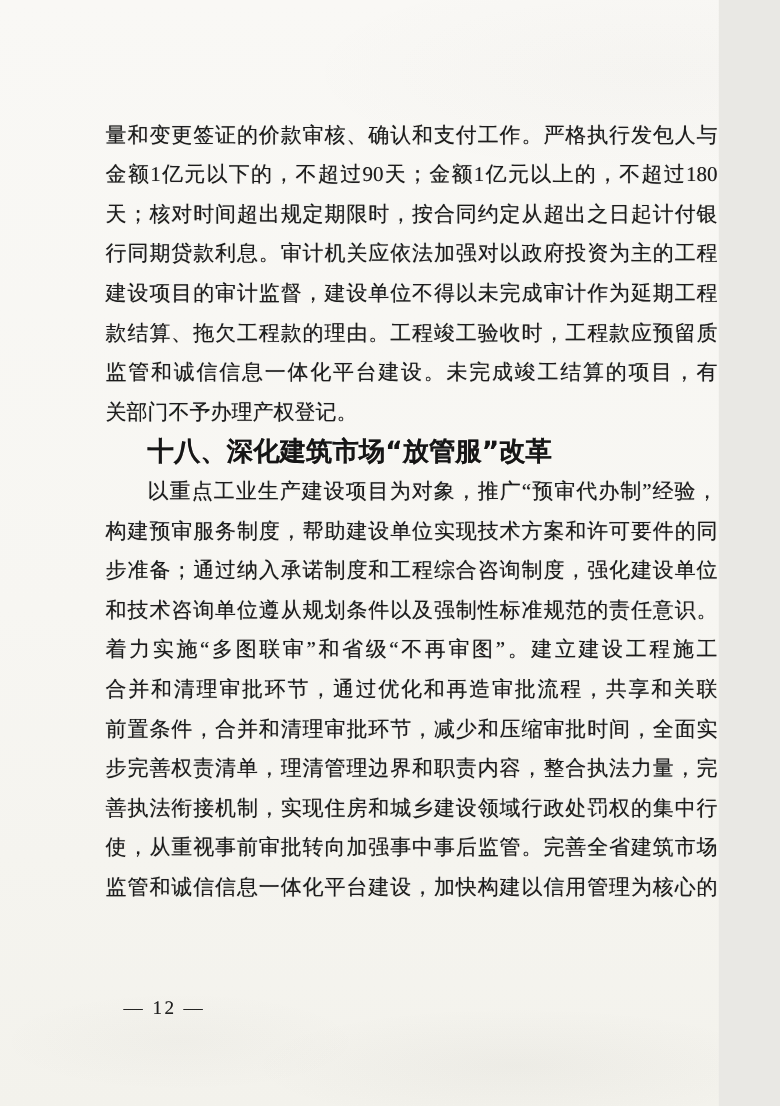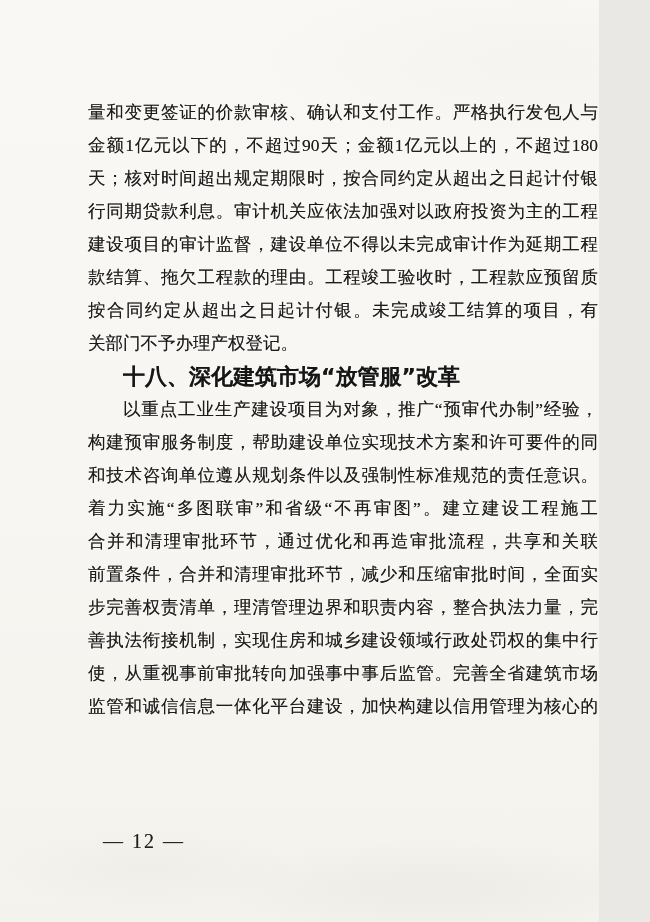--- a/index.html
+++ b/index.html
@@ -55,49 +55,50 @@
     font-weight: 700;
     font-size: 22px;
     line-height: 33px;
     color: #161616;
     text-shadow: 0 0 0.5px rgba(20, 20, 20, 0.6);
   }
   .page-number {
     position: absolute;
     left: 103px;
     top: 830px;
-    font-size: 20px;
+    font-size: 16px;
     line-height: 22px;
     letter-spacing: 2px;
     color: #202020;
     text-shadow: 0 0 0.5px rgba(25, 25, 25, 0.5);
   }
 </style>
 </head>
 <body>
 
 <div class="page">
   <div class="text-block">
 
     <div class="para flush-last">
         <div class="line">量和变更签证的价款审核、确认和支付工作。严格执行发包人与</div>
         <div class="line">金额1亿元以下的，不超过90天；金额1亿元以上的，不超过180</div>
         <div class="line">天；核对时间超出规定期限时，按合同约定从超出之日起计付银</div>
         <div class="line">行同期贷款利息。审计机关应依法加强对以政府投资为主的工程</div>
         <div class="line">建设项目的审计监督，建设单位不得以未完成审计作为延期工程</div>
         <div class="line">款结算、拖欠工程款的理由。工程竣工验收时，工程款应预留质</div>
-        <div class="line">按合同约定从超出之日起计付银。未完成竣工结算的项目，有</div>
+        <div class="line">监管和诚信信息一体化平台建设。未完成竣工结算的项目，有</div>
         <div class="line">关部门不予办理产权登记。</div>
       </div>
 
     <h2 class="heading">十八、深化建筑市场“放管服”改革</h2>
 
     <div class="para indent-first">
         <div class="line">以重点工业生产建设项目为对象，推广“预审代办制”经验，</div>
         <div class="line">构建预审服务制度，帮助建设单位实现技术方案和许可要件的同</div>
+        <div class="line">步准备；通过纳入承诺制度和工程综合咨询制度，强化建设单位</div>
         <div class="line">和技术咨询单位遵从规划条件以及强制性标准规范的责任意识。</div>
         <div class="line">着力实施“多图联审”和省级“不再审图”。建立建设工程施工</div>
         <div class="line">合并和清理审批环节，通过优化和再造审批流程，共享和关联</div>
         <div class="line">前置条件，合并和清理审批环节，减少和压缩审批时间，全面实</div>
         <div class="line">步完善权责清单，理清管理边界和职责内容，整合执法力量，完</div>
         <div class="line">善执法衔接机制，实现住房和城乡建设领域行政处罚权的集中行</div>
         <div class="line">使，从重视事前审批转向加强事中事后监管。完善全省建筑市场</div>
         <div class="line">监管和诚信信息一体化平台建设，加快构建以信用管理为核心的</div>
       </div>
 

